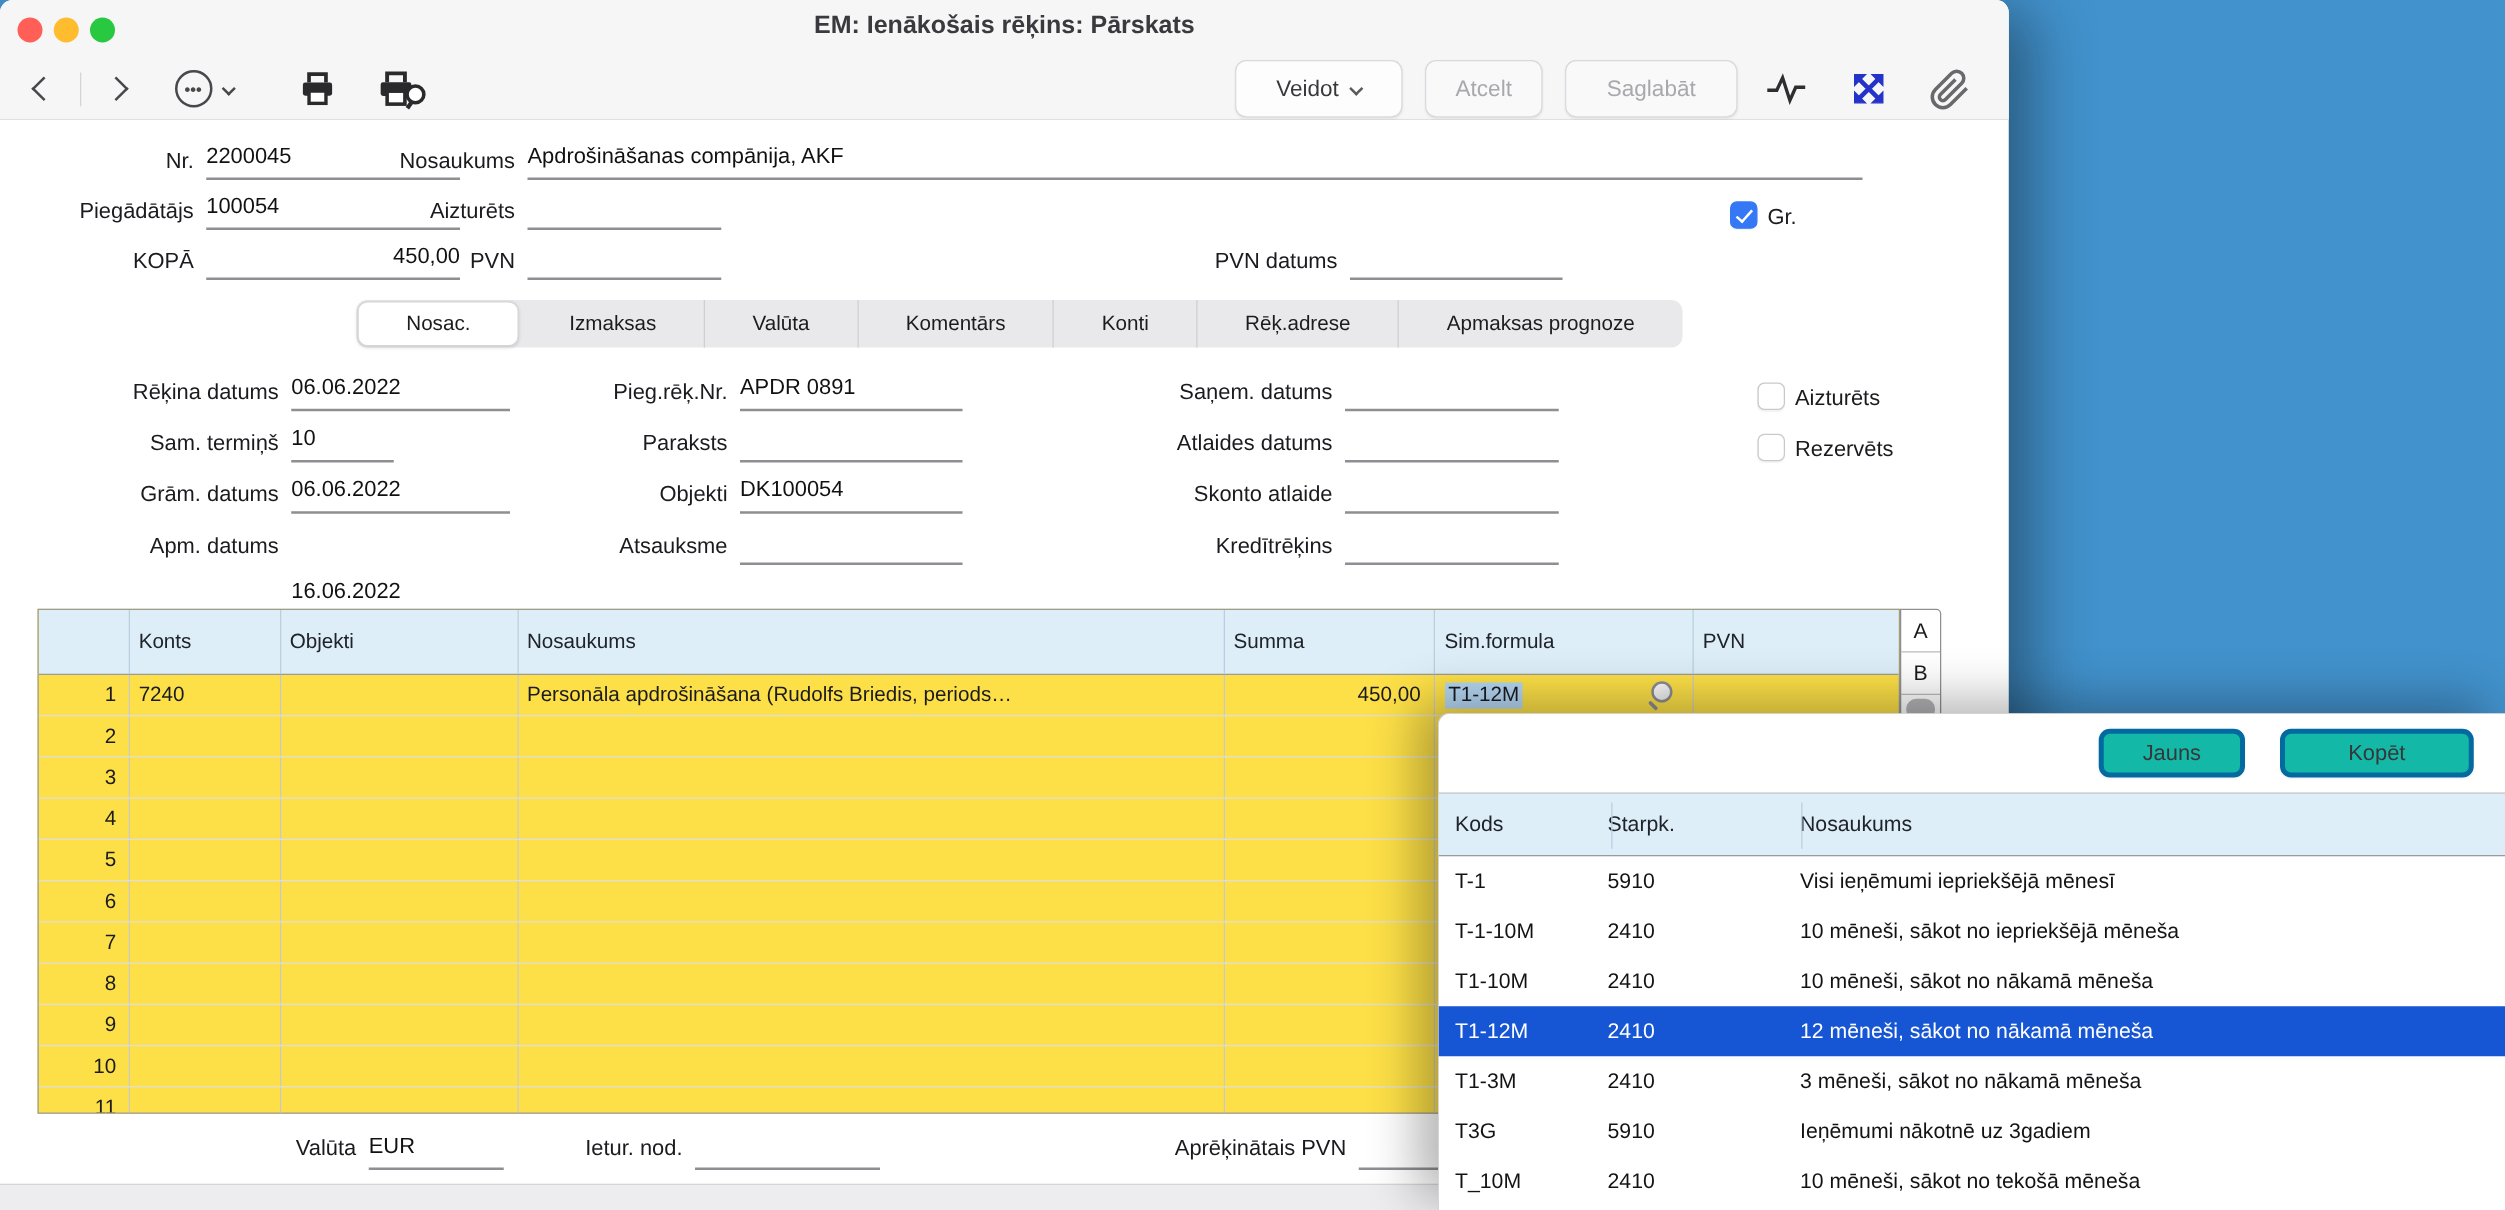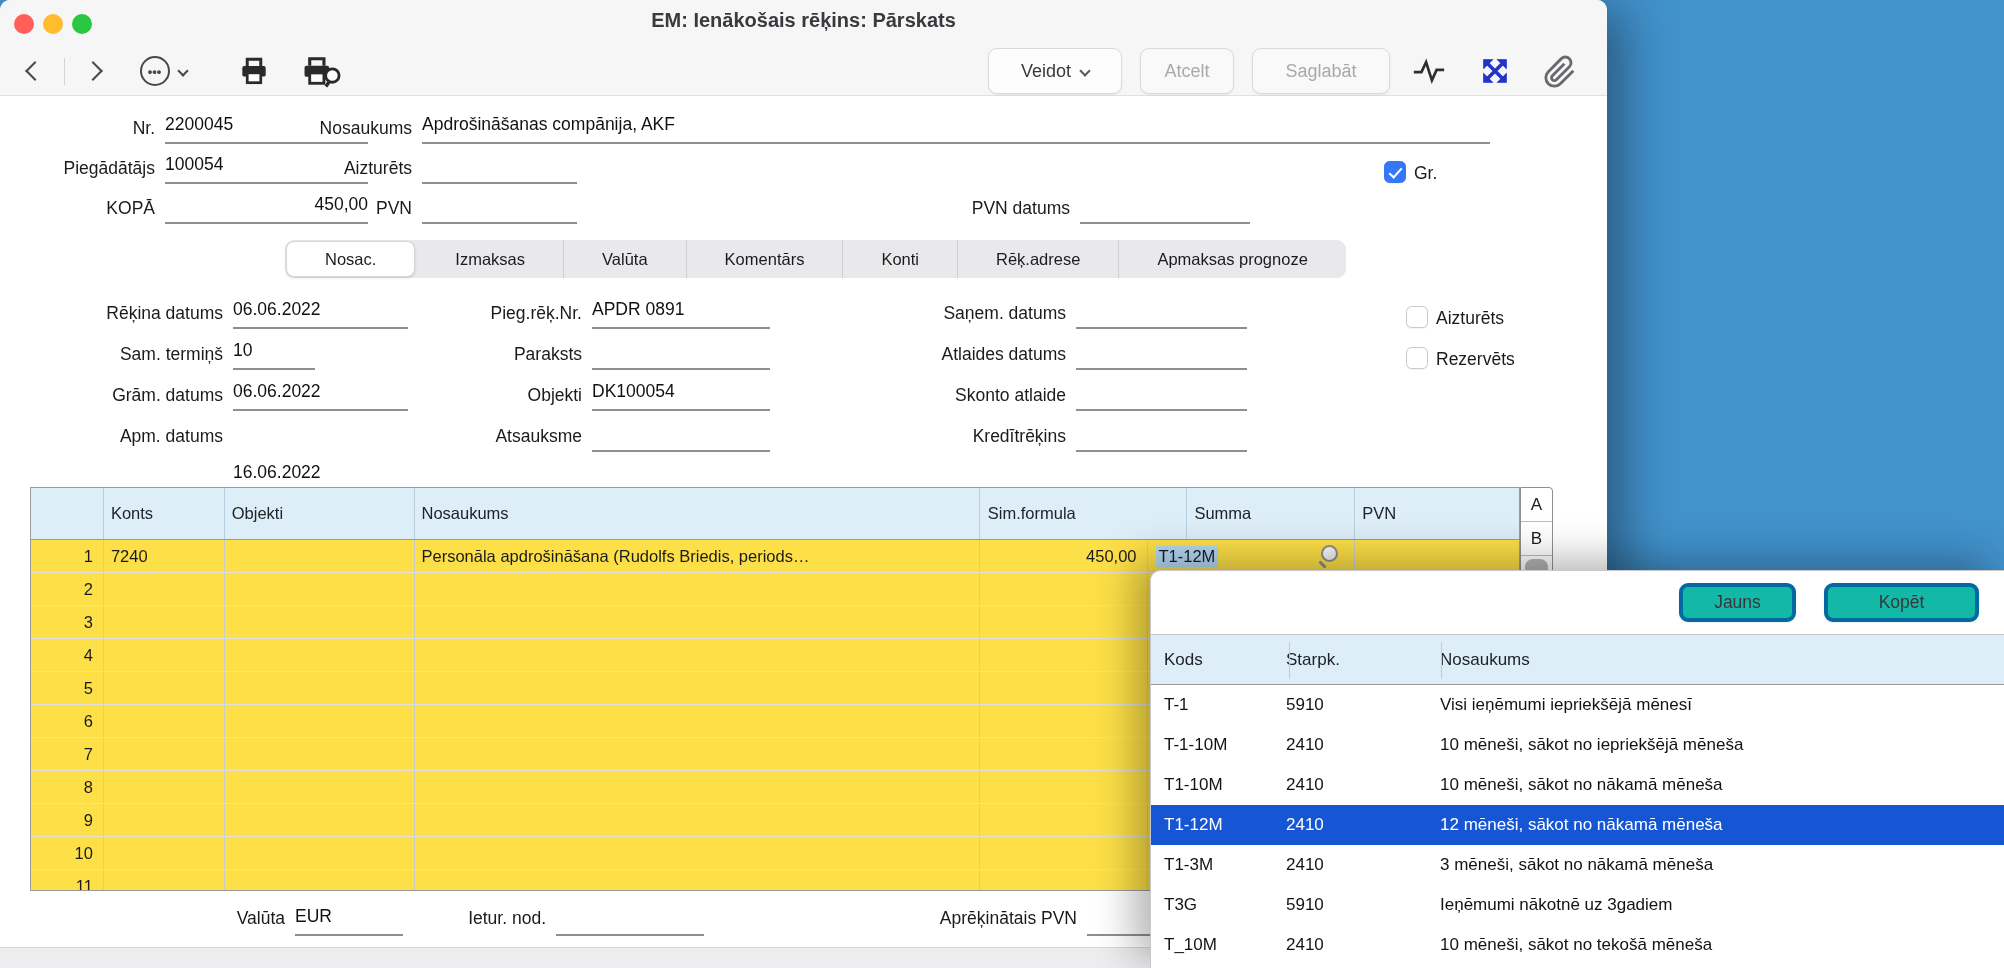--- a/index.html
+++ b/index.html
@@ -271,22 +271,22 @@
     <div class="cblabel" style="left:1436px;top:308px;">Aizturēts</div>
     <div class="checkbox" style="left:1406px;top:347px;"></div>
     <div class="cblabel" style="left:1436px;top:349px;">Rezervēts</div>
 
     <div class="gtable">
       <div class="g-head">
         <div class="gc num"></div>
         <div class="gc konts">Konts</div>
         <div class="gc objekti">Objekti</div>
         <div class="gc nosaukums">Nosaukums</div>
+        <div class="gc summa h">Summa</div>
         <div class="gc sim">Sim.formula</div>
-        <div class="gc summa h">Summa</div>
         <div class="gc pvn">PVN</div>
       </div>
       <div>
 
           <div class="grow">
             <div class="gc num">1</div>
             <div class="gc konts">7240</div>
             <div class="gc objekti"></div>
             <div class="gc nosaukums">Personāla apdrošināšana (Rudolfs Briedis, periods…</div>
             <div class="gc summa">450,00</div>

